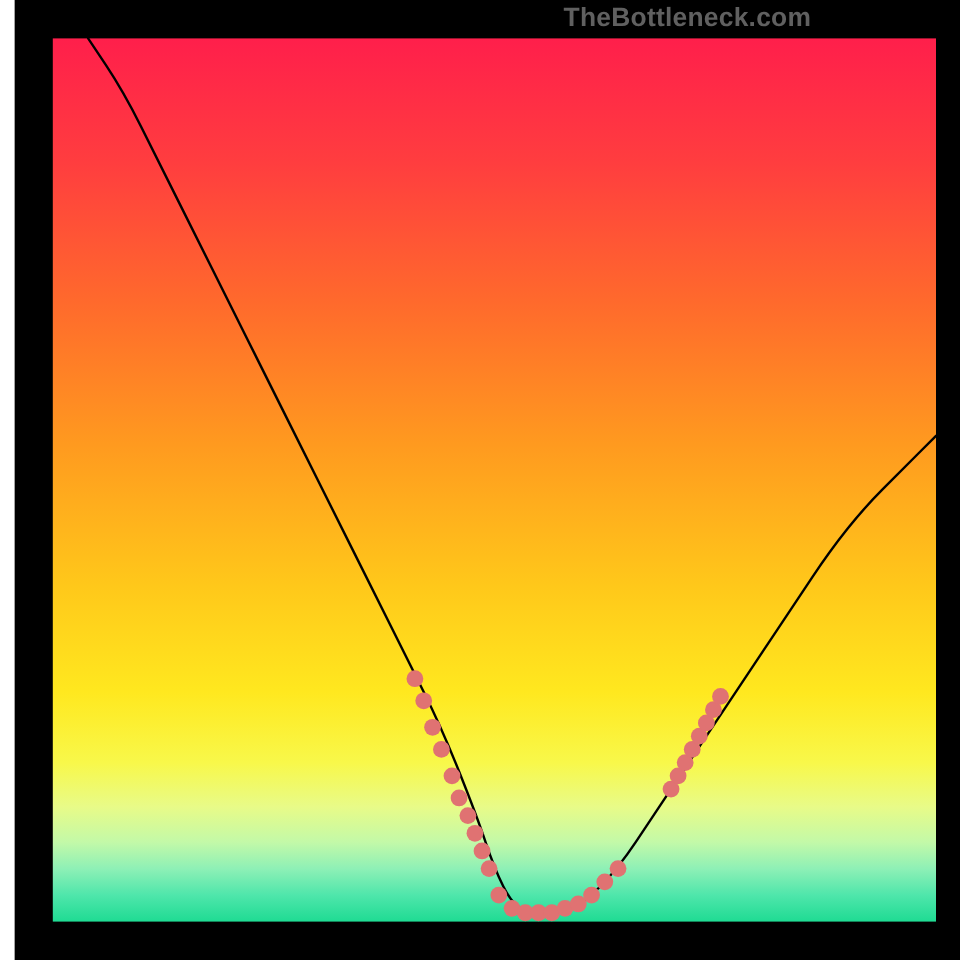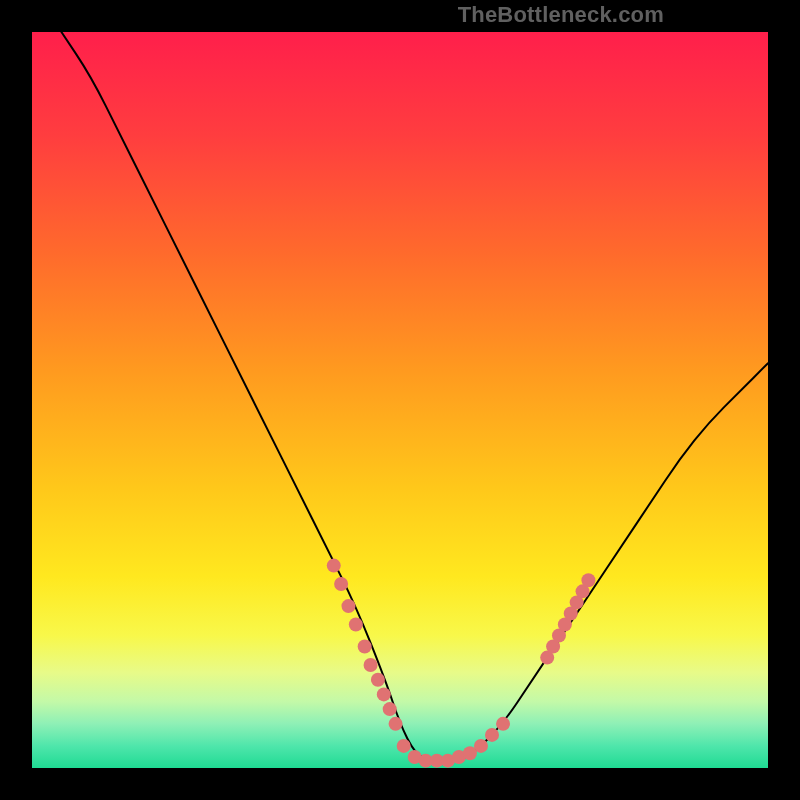--- a/index.html
+++ b/index.html
@@ -5,20 +5,21 @@
   body {
     margin: 0;
     padding: 0;
     background: #fff;
     font-family: Arial, Helvetica, sans-serif;
   }
   .chart-wrap {
     width: 672px;
     height: 800px;
     position: relative;
+    margin-left: 12px;
   }
   .watermark {
     position: absolute;
     top: 2px;
     right: 8px;
     font-size: 22px;
     font-weight: 600;
     color: #606060;
     letter-spacing: 0.2px;
   }

